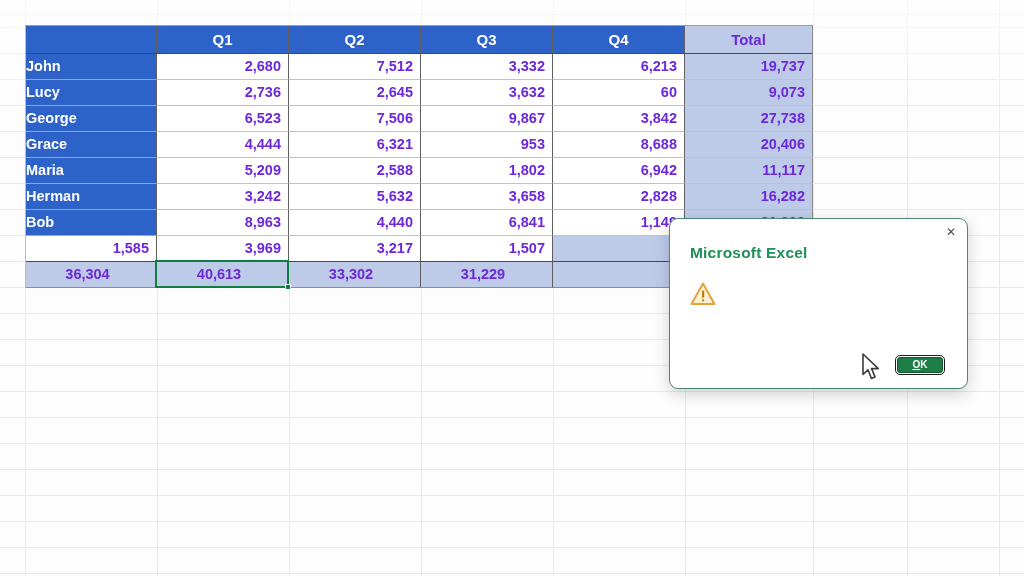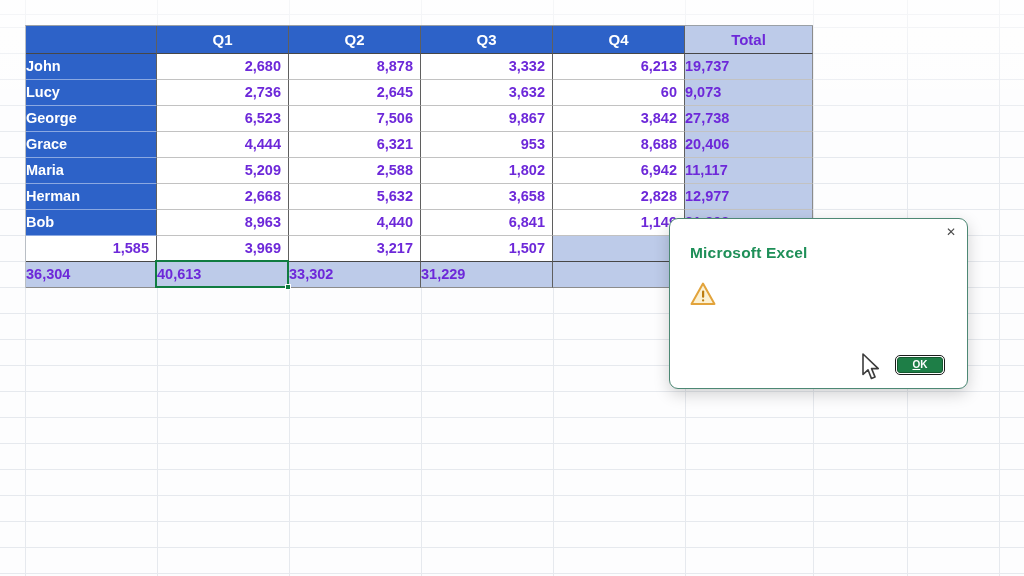--- a/index.html
+++ b/index.html
@@ -24,24 +24,24 @@
           white-space:nowrap; overflow:hidden; }
   .col-last { border-right:1px solid #8c8c8c; }
   .c-corner { background:var(--blue); border-bottom-color:#474747; }
   .c-qh  { background:var(--blue); color:#fff; text-align:center; font-size:15px;
            line-height:27px; border-bottom-color:#474747; }
   .c-th  { background:var(--lblue); text-align:center; font-size:15px; line-height:27px;
            border-bottom-color:#474747; }
   .c-name{ background:var(--blue); color:#fff; 
            border-bottom-color:rgba(255,255,255,.45); }
   .c-val { background:#fff; text-align:right; padding-right:7px; }
-  .c-tot { background:var(--lblue); padding-right:7px; }
+  .c-tot { background:var(--lblue); text-align:right; padding-right:7px; }
   .row-dark { border-bottom-color:#474747 !important; }
   .c-trl { background:var(--lblue); padding-left:8px;  border-bottom-color:#8c8c8c; }
-  .c-trv { background:var(--lblue); text-align:left; padding-right:7px; border-bottom-color:#8c8c8c; }
+  .c-trv { background:var(--lblue); text-align:center; padding-right:7px; border-bottom-color:#8c8c8c; }
   .c-grand{ background:var(--lblue); border-bottom-color:#8c8c8c; }
 
   
   #sel { position:absolute; left:155px; top:260px; width:134px; height:28px; z-index:3;
          border:2px solid var(--selgreen); pointer-events:auto; }
   #sel .handle { position:absolute; right:-4px; bottom:-4px; width:6px; height:6px;
                  background:var(--selgreen); border:1px solid #fff; }
 
   
   #dlg { position:absolute; left:669px; top:218px; width:299px; height:171px; z-index:5;
@@ -109,21 +109,21 @@
 
   <div id="tbl">
       <div class="cell c-corner"></div>
       <div class="cell c-qh">Q1</div>
       <div class="cell c-qh">Q2</div>
       <div class="cell c-qh">Q3</div>
       <div class="cell c-qh">Q4</div>
       <div class="cell c-th col-last">Total</div>
       <div class="cell c-name">John</div>
       <div class="cell c-val">2,680</div>
-      <div class="cell c-val">8,878</div>
+      <div class="cell c-val">7,512</div>
       <div class="cell c-val">3,332</div>
       <div class="cell c-val">6,213</div>
       <div class="cell c-tot col-last">19,737</div>
       <div class="cell c-name">Lucy</div>
       <div class="cell c-val">2,736</div>
       <div class="cell c-val">2,645</div>
       <div class="cell c-val">3,632</div>
       <div class="cell c-val">60</div>
       <div class="cell c-tot col-last">9,073</div>
       <div class="cell c-name">George</div>
@@ -138,25 +138,25 @@
       <div class="cell c-val">953</div>
       <div class="cell c-val">8,688</div>
       <div class="cell c-tot col-last">20,406</div>
       <div class="cell c-name">Maria</div>
       <div class="cell c-val">5,209</div>
       <div class="cell c-val">2,588</div>
       <div class="cell c-val">1,802</div>
       <div class="cell c-val">6,942</div>
       <div class="cell c-tot col-last">11,117</div>
       <div class="cell c-name">Herman</div>
-      <div class="cell c-val">2,668</div>
+      <div class="cell c-val">3,242</div>
       <div class="cell c-val">5,632</div>
       <div class="cell c-val">3,658</div>
       <div class="cell c-val">2,828</div>
-      <div class="cell c-tot col-last">12,977</div>
+      <div class="cell c-tot col-last">16,282</div>
       <div class="cell c-name">Bob</div>
       <div class="cell c-val">8,963</div>
       <div class="cell c-val">4,440</div>
       <div class="cell c-val">6,841</div>
       <div class="cell c-val">1,149</div>
       <div class="cell c-tot col-last">21,393</div>
       <div class="cell c-val row-dark">1,585</div>
       <div class="cell c-val row-dark">3,969</div>
       <div class="cell c-val row-dark">3,217</div>
       <div class="cell c-val row-dark">1,507</div>

